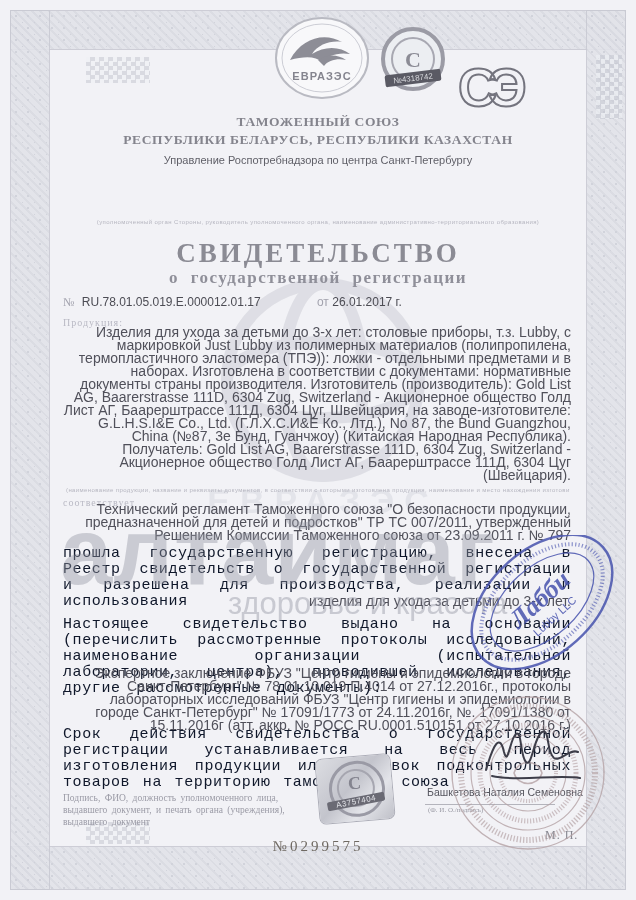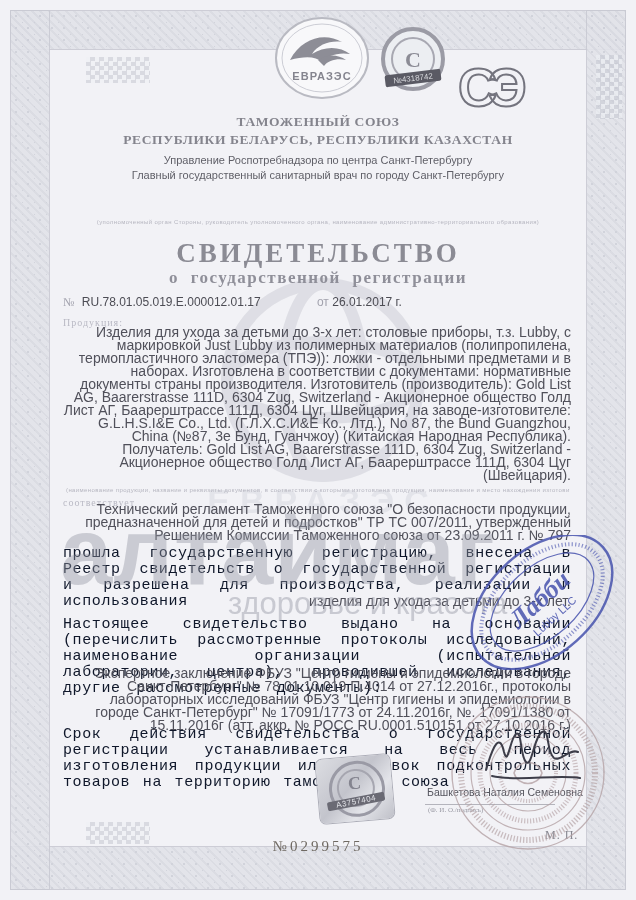--- a/index.html
+++ b/index.html
@@ -85,21 +85,20 @@
     </svg>
 
     <svg style="position:absolute;left:452px;top:58px;" width="86" height="60" viewBox="0 0 86 60">
       <text x="6" y="48" font-family="Liberation Sans, sans-serif" font-weight="bold" font-size="54" letter-spacing="-8" fill="none" stroke="#74747e" stroke-width="2">СЭ</text>
     </svg>
 
     <div style="position:absolute;left:66px;top:113px;width:504px;">
       <div class="hdr-serif">ТАМОЖЕННЫЙ СОЮЗ</div>
       <div class="hdr-serif">РЕСПУБЛИКИ БЕЛАРУСЬ, РЕСПУБЛИКИ КАЗАХСТАН</div>
       <div class="hdr-sans" style="margin-top:4px;">Управление Роспотребнадзора по центра Санкт-Петербургу</div>
-      <div class="hdr-sans">Главный государственный санитарный врач по городу Санкт-Петербургу</div>
     </div>
 
     <div class="fineprint" style="position:absolute;left:93px;top:219px;width:450px;">(уполномоченный орган Стороны, руководитель уполномоченного органа, наименование административно-территориального образования)</div>
 
     <div class="doc-title" style="position:absolute;left:66px;top:238px;width:504px;">СВИДЕТЕЛЬСТВО</div>
     <div class="doc-subtitle" style="position:absolute;left:66px;top:268px;width:504px;">о государственной регистрации</div>
 
     <div class="reg-row" style="position:absolute;left:63px;top:295px;width:510px;font-size:12px;">
       <span class="pre serif">№</span>
       <span class="val" style="margin-left:4px;margin-top:44px;">RU.78.01.05.019.Е.000012.01.17</span>
@@ -116,20 +115,21 @@
     <div class="body-sans" style="position:absolute;left:63px;top:503px;width:508px;">Технический регламент Таможенного союза "О безопасности продукции, предназначенной для детей и подростков" ТР ТС 007/2011, утвержденный Решением Комиссии Таможенного союза от 23.09.2011 г. № 797</div>
 
     <div class="faded-serif" style="position:absolute;left:63px;top:546px;width:508px;">прошла государственную регистрацию, внесена в Реестр свидетельств о государственной регистрации и разрешена для производства, реализации и использования</div>
     <div class="body-sans" style="position:absolute;left:63px;top:595px;width:508px;">изделия для ухода за детьми до 3-х лет.</div>
 
     <div class="faded-serif" style="position:absolute;left:63px;top:617px;width:508px;">Настоящее свидетельство выдано на основании (перечислить рассмотренные протоколы исследований, наименование организации (испытательной лаборатории, центра), проводившей исследования, другие рассмотренные документы):</div>
     <div class="body-sans" style="position:absolute;left:63px;top:667px;width:508px;">Экспертное заключение ФБУЗ "Центр гигиены и эпидемиологии в городе Санкт-Петербург" № 78.01.10.019.П.4014 от 27.12.2016г., протоколы лабораторных исследований ФБУЗ "Центр гигиены и эпидемиологии в городе Санкт-Петербург" № 17091/1773 от 24.11.2016г, №. 17091/1380 от 15.11.2016г (атт. аккр. № РОСС RU.0001.510151 от 27.10.2016 г.)</div>
 
     <div class="faded-serif" style="position:absolute;left:63px;top:727px;width:508px;word-spacing:3px;">Срок действия свидетельства о государственной регистрации устанавливается на весь период изготовления продукции или поставок подконтрольных товаров на территорию таможенного союза</div>
 
+    <div class="serif" style="position:absolute;left:63px;top:792px;width:250px;font-size:9.5px;line-height:12px;color:#9b9ba6;word-spacing:2px;">Подпись, ФИО, должность уполномоченного лица, выдавшего документ, и печать органа (учреждения), выдавшего документ</div>
 
     <div style="position:absolute;left:415px;top:786px;width:180px;font-size:10.5px;color:#55555e;text-align:center;">Башкетова Наталия Семеновна</div>
     <div style="position:absolute;left:425px;top:804px;width:130px;border-top:1px solid #b4b4bc;"></div>
     <div class="serif" style="position:absolute;left:428px;top:806px;font-size:7px;color:#9a9aa4;">(Ф. И. О./подпись)</div>
     <div class="serif" style="position:absolute;left:545px;top:828px;font-size:12px;color:#86868f;letter-spacing:1px;">М. П.</div>
 
     <div class="serif" style="position:absolute;left:233px;top:838px;width:170px;text-align:center;font-size:15px;letter-spacing:3px;color:#6f6962;">№0299575</div>
   </div>
 
   <div class="store-wm" style="left:60px;top:498px;width:520px;font-weight:bold;font-size:94px;letter-spacing:1px;color:rgba(148,150,161,0.42);white-space:nowrap;">алтаймаг</div>

